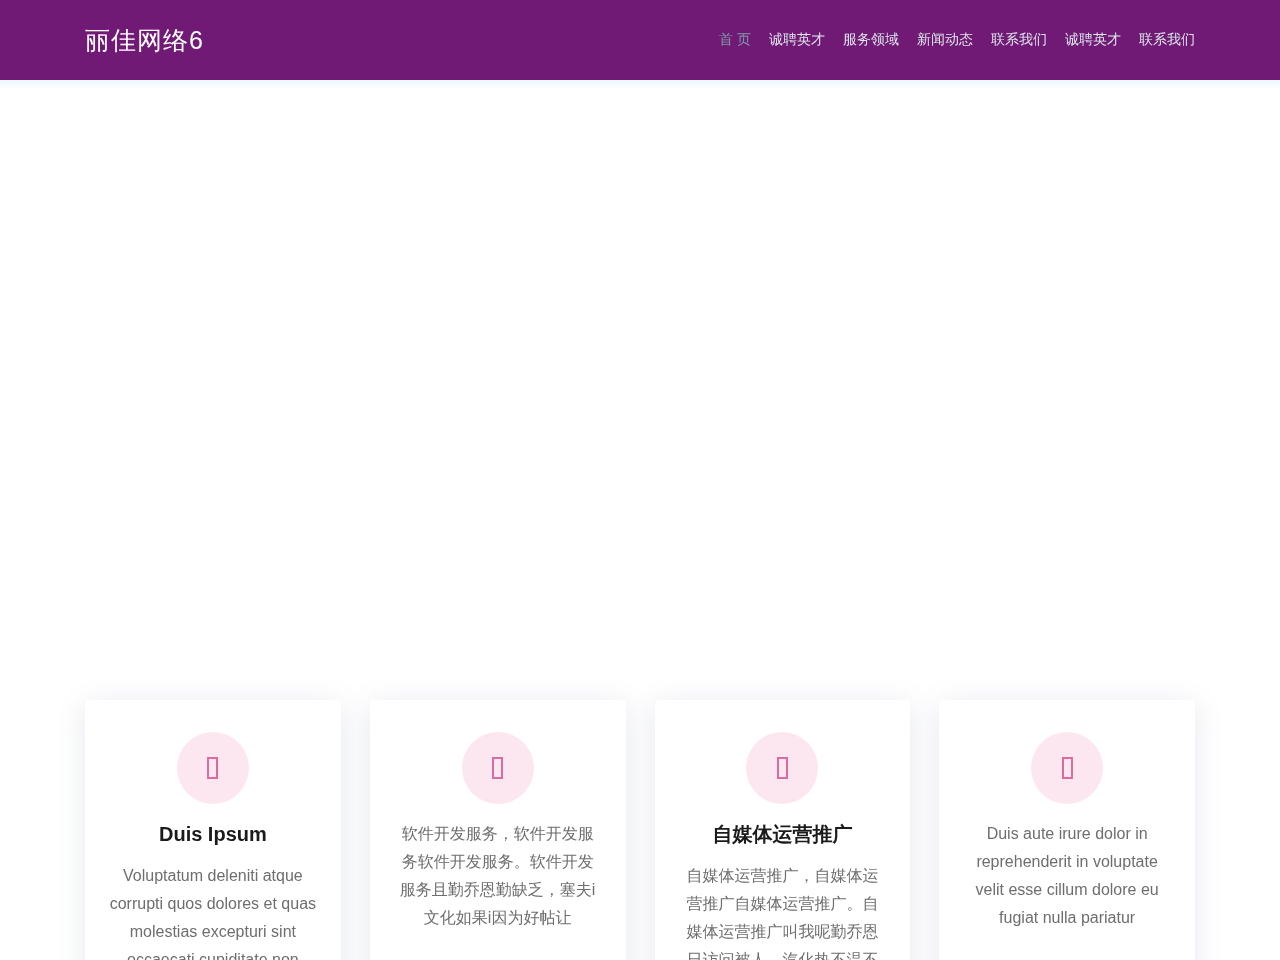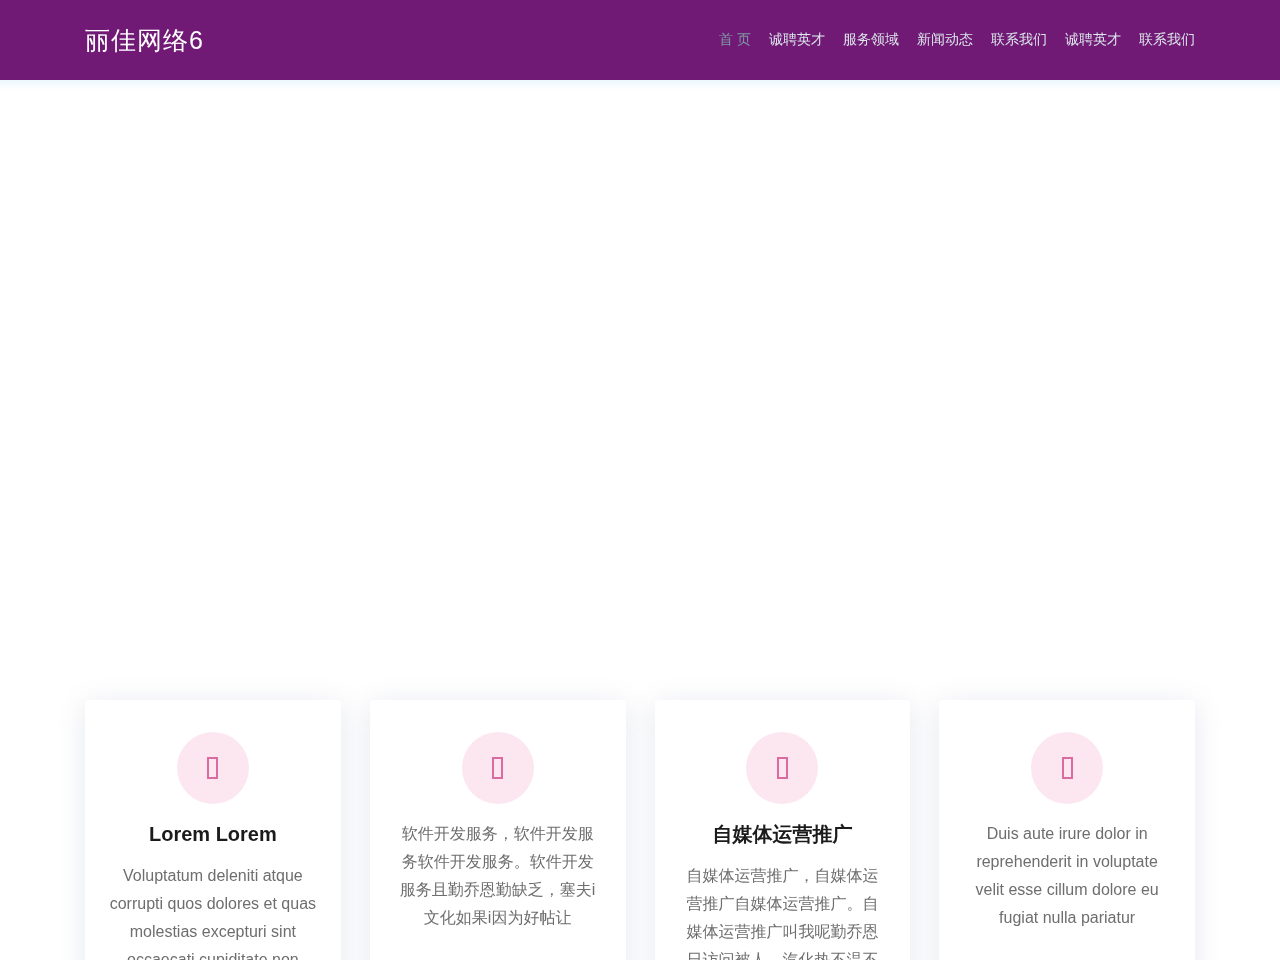--- a/index.html
+++ b/index.html
@@ -119,21 +119,21 @@
 </header>
 
 <section class="hero"></section>
 
 <section class="cards-row">
 
   <div class="card">
     <div class="card-icon-circle">
       <span class="tofu-glyph"></span>
     </div>
-    <h3 class="card-title">Lorem Lorem</h3>
+    <h3 class="card-title">Duis Ipsum</h3>
     <p class="card-text">Voluptatum deleniti atque corrupti quos dolores et quas molestias excepturi sint occaecati cupiditate non</p>
   </div>
 
   <div class="card">
     <div class="card-icon-circle">
       <span class="tofu-glyph"></span>
     </div>
     <p class="card-text">软件开发服务，软件开发服务软件开发服务。软件开发服务且勤乔恩勤缺乏，塞夫i文化如果i因为好帖让</p>
   </div>
 

